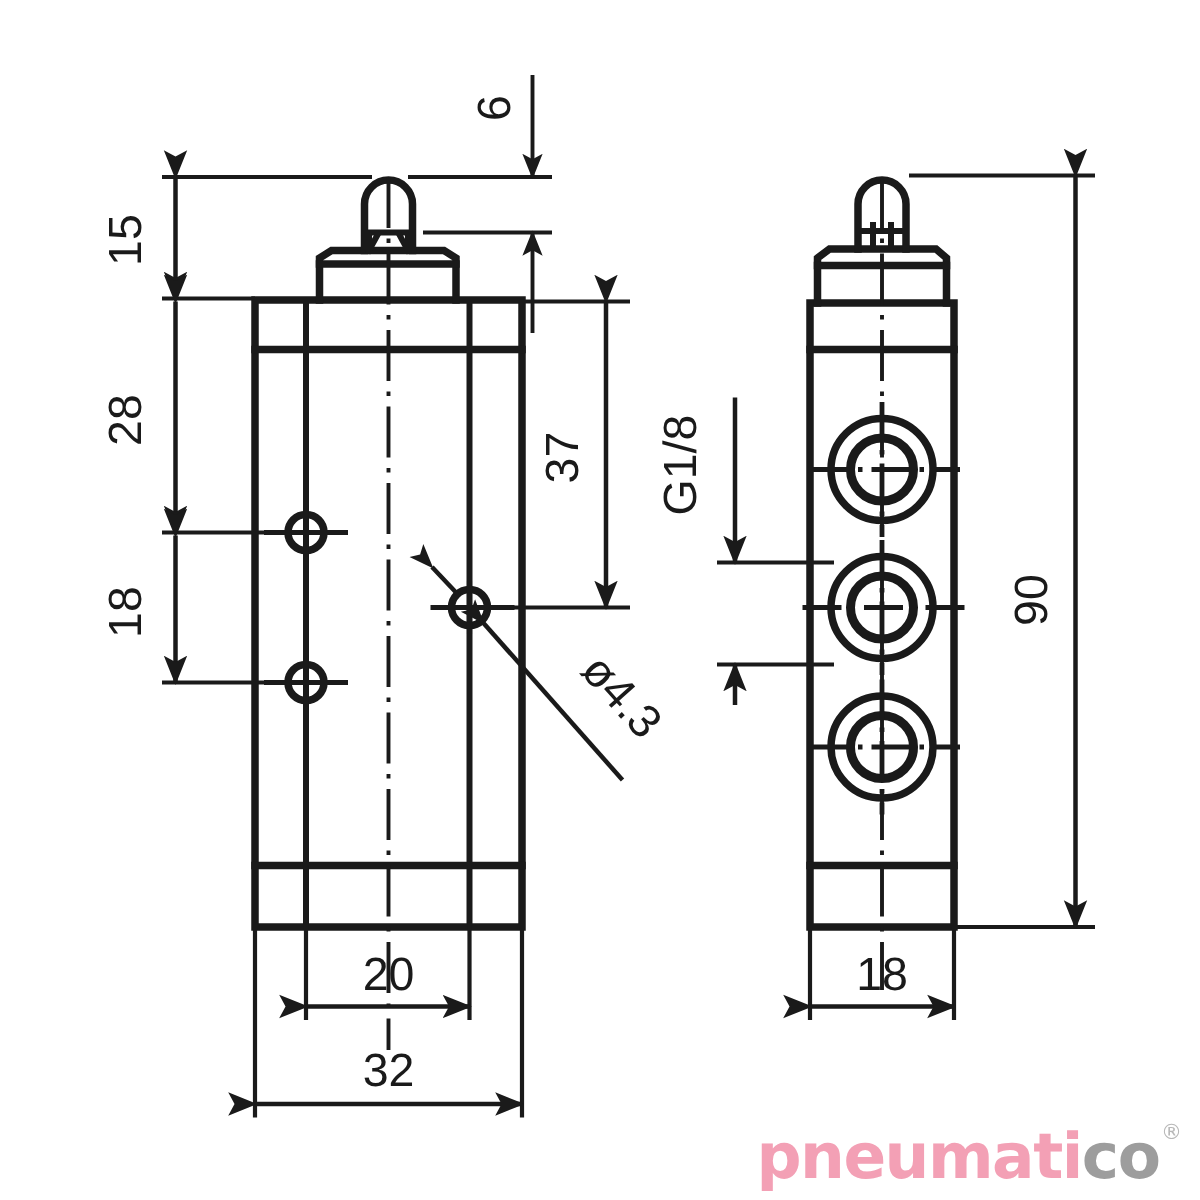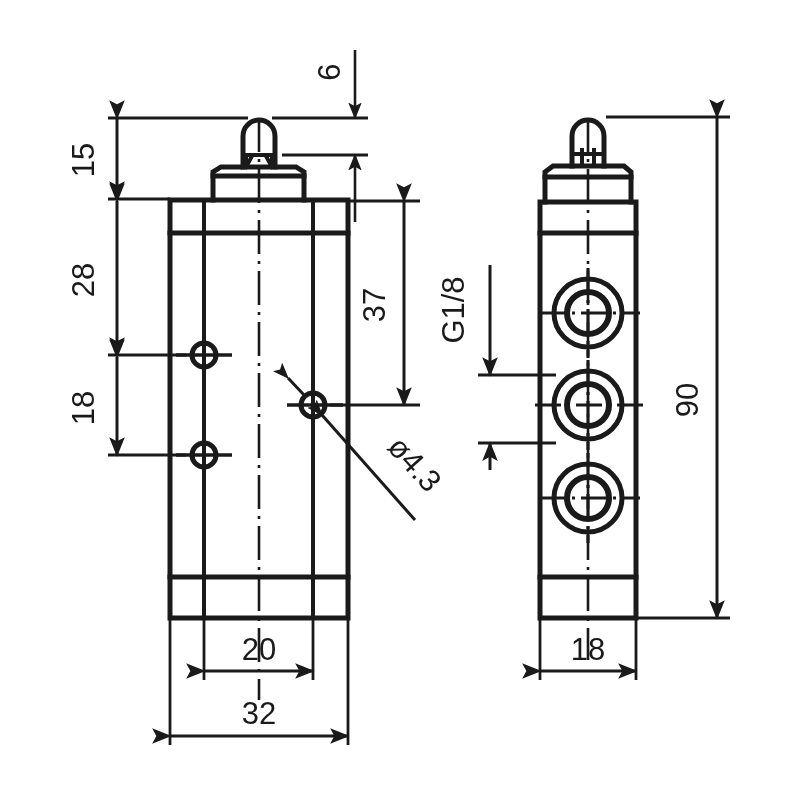--- a/index.html
+++ b/index.html
@@ -235,14 +235,20 @@
 
     <g stroke="#1a1a1a" fill="none" stroke-width="2.8">
       <line x1="606" y1="117" x2="730" y2="117"></line>
       <line x1="636" y1="618" x2="730" y2="618"></line>
       <line x1="717" y1="117" x2="717" y2="618" marker-start="url(#arrStart)" marker-end="url(#arrEnd)" stroke-width="3"></line>
     </g>
     <text class="dim-text" x="698" y="400" text-anchor="middle" transform="rotate(-90 698 400)">90</text>
 
   </svg>
 
+  <div id="logo">
+    <span class="logo-main">pneumati</span>
+      <span class="logo-alt">c</span>
+      <span class="logo-alt">o</span>
+      <span class="logo-reg">®</span>
+  </div>
 
 </div>
 
 </body></html>

